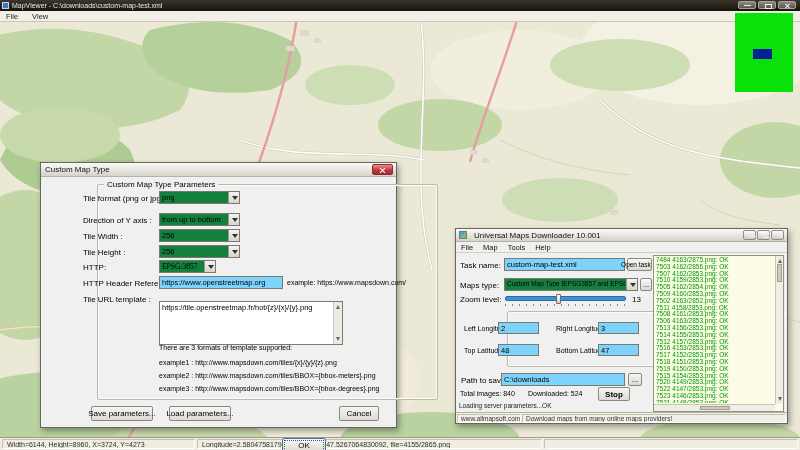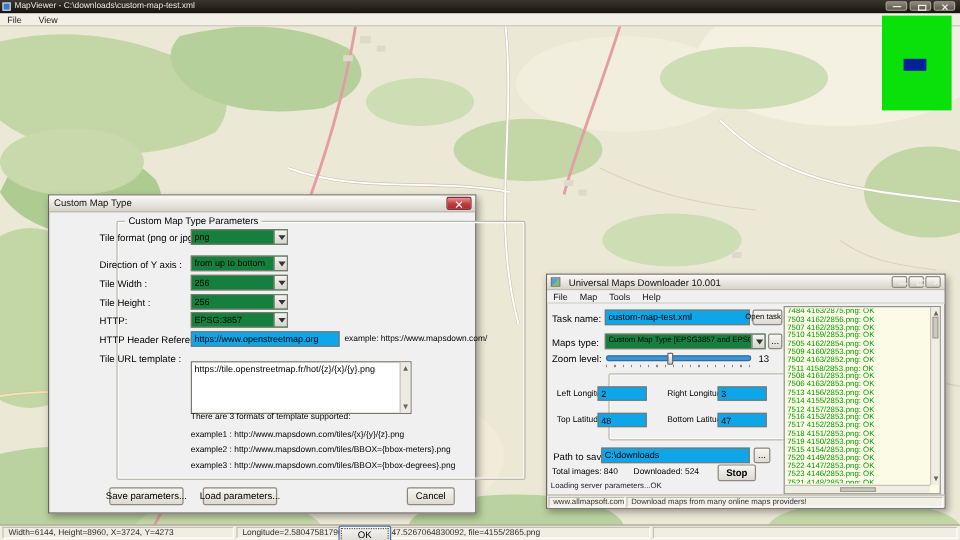--- a/index.html
+++ b/index.html
@@ -44,21 +44,21 @@
   .close-red { position:absolute; width:21px; height:11px; border:1px solid #7e3033; border-radius:2px;
     background:linear-gradient(#ea8f92,#c2393e 55%,#a82a30); }
   .close-red::before,.close-red::after { content:""; position:absolute; left:9px; top:2px; width:1px; height:7px; background:#fff; }
   .close-red::before { transform:rotate(45deg);} .close-red::after { transform:rotate(-45deg);}
   .sm-winbtn { width:13px; height:10px; border:1px solid #8e8b80; border-radius:2px;
     background:linear-gradient(#fdfdfc,#cfccc2); position:relative; margin-left:1px; }
 
   .lbl { position:absolute; font-size:8px; color:#000; white-space:nowrap; }
   .note { position:absolute; font-size:7px; color:#000; white-space:nowrap; }
 
-  .field { position:absolute; background:#0ea5e9; border:1px solid #7b786d; font-size:7.5px; color:#000;
+  .field { position:absolute; background:#7dd3fc; border:1px solid #7b786d; font-size:7.5px; color:#000;
     padding:1px 2px; white-space:nowrap; overflow:hidden; }
   .combo { position:absolute; background:#15803d; border:1px solid #7b786d; font-size:7.5px; color:#000; }
   .combo .combo-text { position:absolute; left:2px; top:1px; right:12px; white-space:nowrap; overflow:hidden; }
   .combo .combo-btn { position:absolute; right:0; top:0; bottom:0; width:11px;
     background:linear-gradient(#f4f3f0,#d8d5cc); border-left:1px solid #9a9789; }
   .combo .combo-btn::after { content:""; position:absolute; left:3px; top:4px;
     border-left:3px solid transparent; border-right:3px solid transparent; border-top:4px solid #333; }
 
   .btn3d { position:absolute; border:1px solid #8a877c; border-radius:2px;
     background:linear-gradient(#f7f6f4,#dddad2); font-size:8px; color:#000;
@@ -223,21 +223,21 @@
     <span class="combo-btn"></span>
   </div>
 
   <div class="lbl" style="left:42px; top:85px;">Tile Height :</div>
   <div class="combo" style="left:118px; top:82px; width:81px; height:13px;">
     <span class="combo-text">256</span>
     <span class="combo-btn"></span>
   </div>
 
   <div class="lbl" style="left:42px; top:100px;">HTTP:</div>
-  <div class="combo" style="left:118px; top:97px; width:81px; height:13px;">
+  <div class="combo" style="left:118px; top:97px; width:57px; height:13px;font-family:Liberation Serif, serif;">
     <span class="combo-text">EPSG:3857</span>
     <span class="combo-btn"></span>
   </div>
 
   <div class="lbl" style="left:42px; top:116px;">HTTP Header Referer :</div>
   <div class="field" style="left:118px; top:113px; width:124px; height:13px;">https://www.openstreetmap.org</div>
   <div class="note" style="left:246px; top:116px;">example: https://www.mapsdown.com/</div>
 
   <div class="lbl" style="left:42px; top:132px;">Tile URL template :</div>
   <div class="ta" style="left:118px; top:138px; width:184px; height:44px;">

